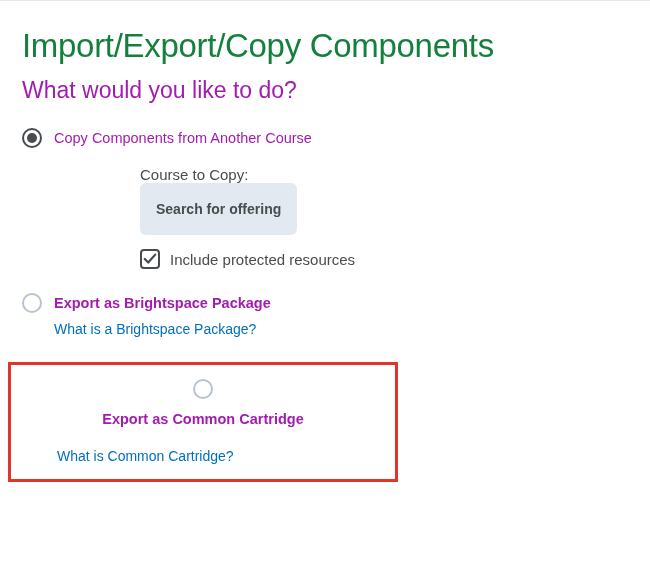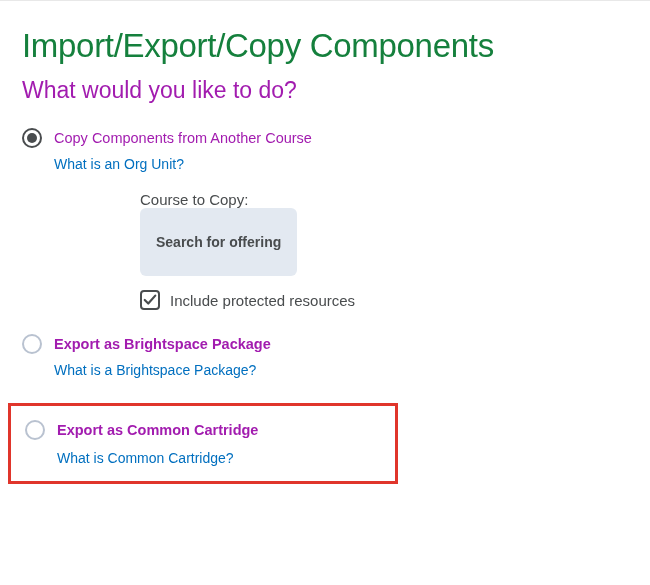--- a/index.html
+++ b/index.html
@@ -89,21 +89,21 @@
       margin-left: 118px;
       margin-top: 18px;
     }
     .subsection-label {
       font-size: 15px;
       color: #494c4e;
     }
     .search-button {
       background: #e3e9f1;
       border: none;
-      padding: 26px 16px;
+      padding: 18px 16px;
       font-size: 14px;
       font-weight: 700;
       color: #494c4e;
       border-radius: 6px;
       cursor: pointer;
       margin-bottom: 14px;
     }
     .checkbox-row {
       display: flex;
       align-items: center;
@@ -141,39 +141,39 @@
       display: inline-block;
     }
     .highlight-box {
       border: 3px solid #e0352b;
       padding: 14px 14px 14px 14px;
       margin-left: -14px;
       margin-right: 230px;
       margin-top: 12px;
     }
     .highlight-box .radio-row {
-      margin-bottom: 8px;
+      margin-bottom: 19px;
+      flex-direction: column;
     }
     .highlight-box .help-link {
     }
   </style>
 </head>
 <body>
 
 <div class="divider-top"></div>
 <div class="container">
   <h1>Import/Export/Copy Components</h1>
   <h2>What would you like to do?</h2>
 
   <div class="option-group">
     <div class="radio-row">
       <div class="radio selected"></div>
       <span class="option-label">Copy Components from Another Course</span>
     </div>
-    <a class="help-link">What is an Org Unit?</a>
 
     <div class="subsection">
       <div class="subsection-label">Course to Copy:</div>
       <button class="search-button">Search for offering</button>
       <div class="checkbox-row">
         <div class="checkbox checked">
           <svg viewBox="0 0 16 16">
             <path d="M2 8 L6 12 L14 3" stroke="#494c4e" stroke-width="2.5" fill="none" stroke-linecap="round" stroke-linejoin="round"></path>
           </svg>
         </div>

